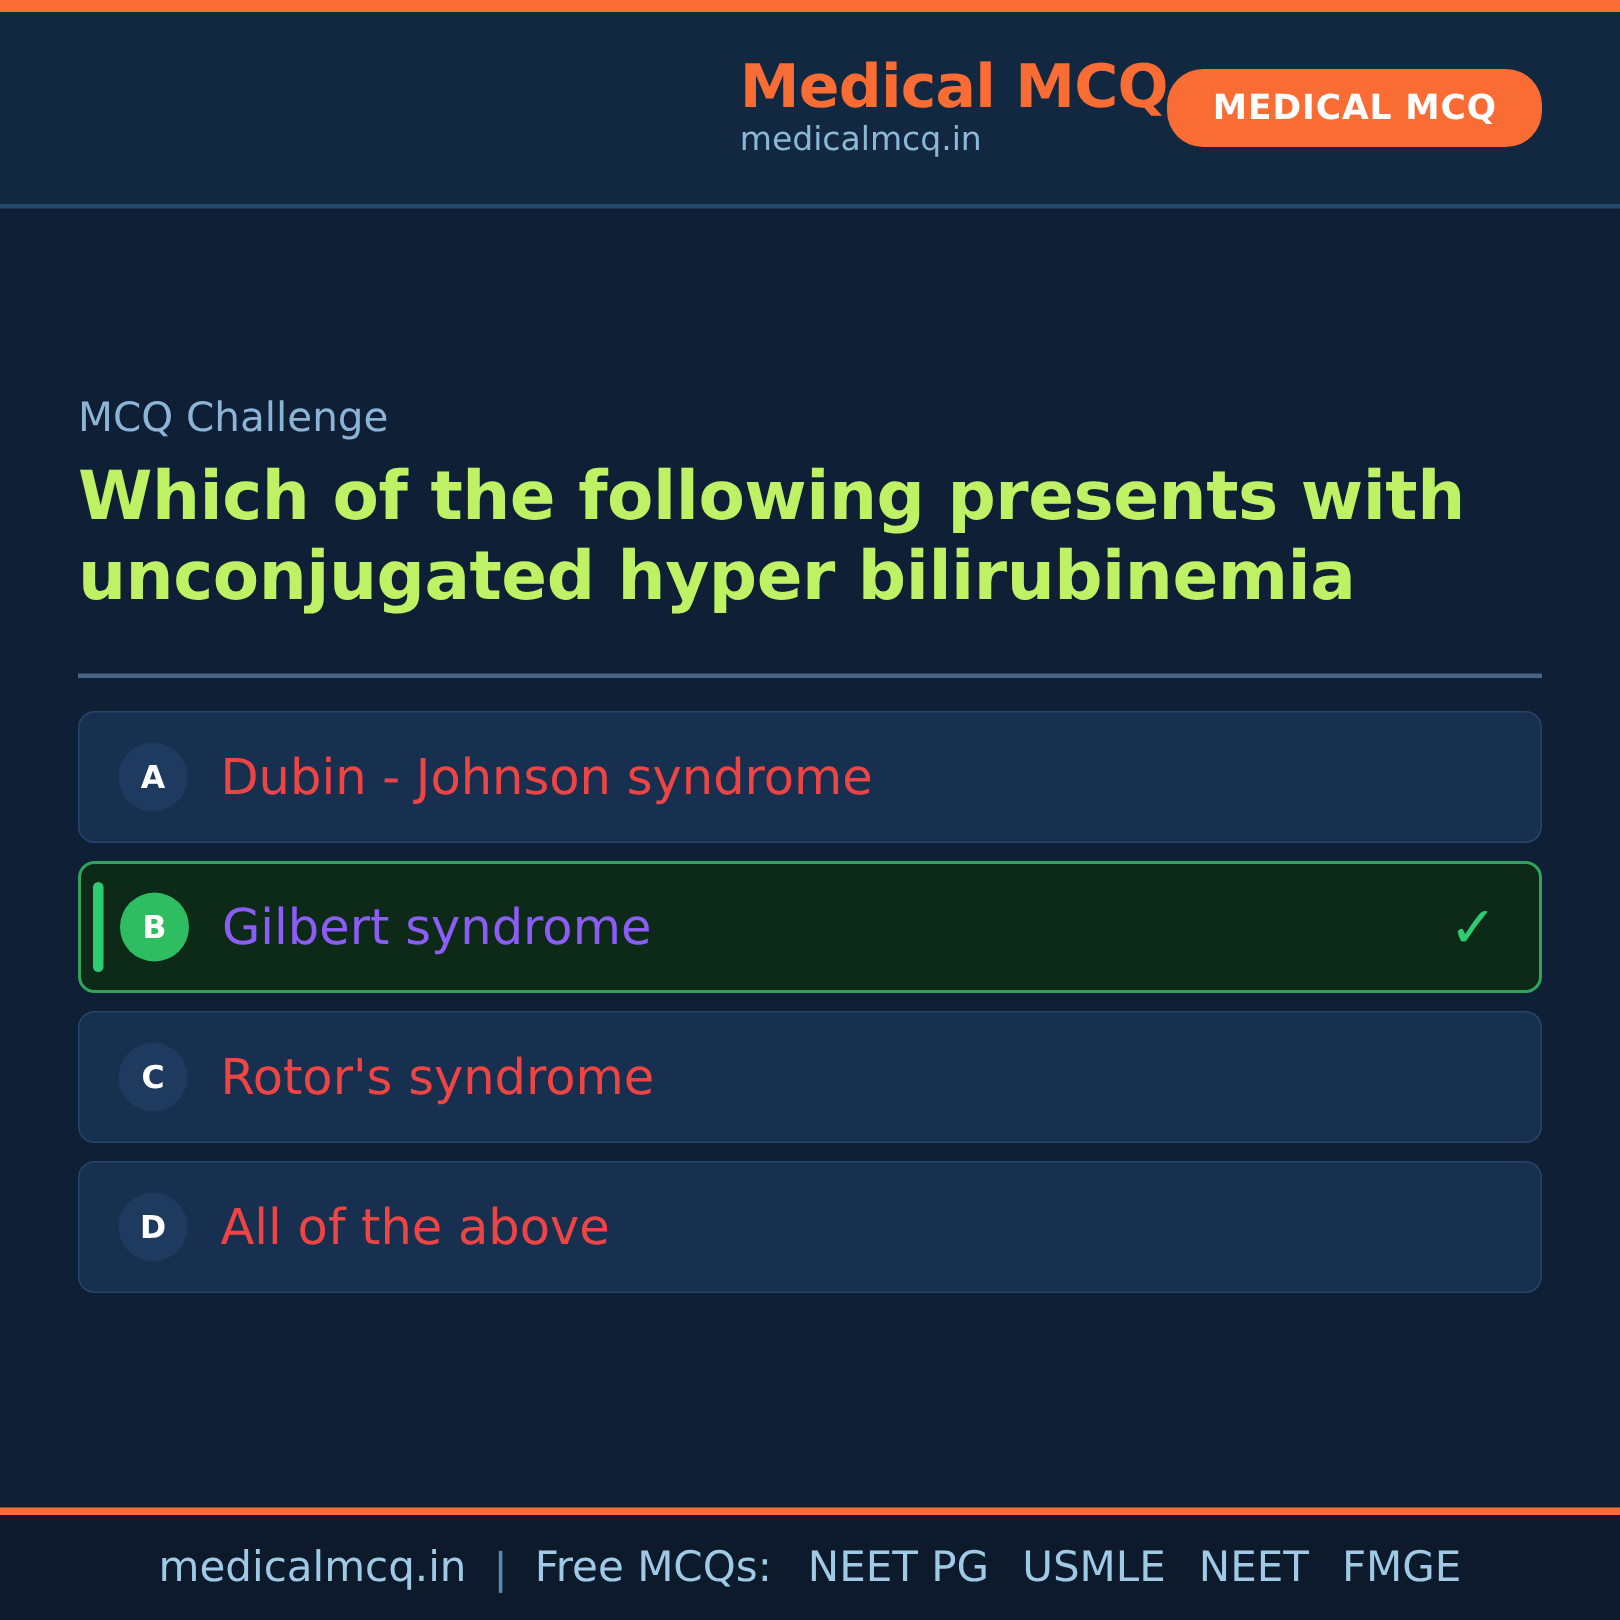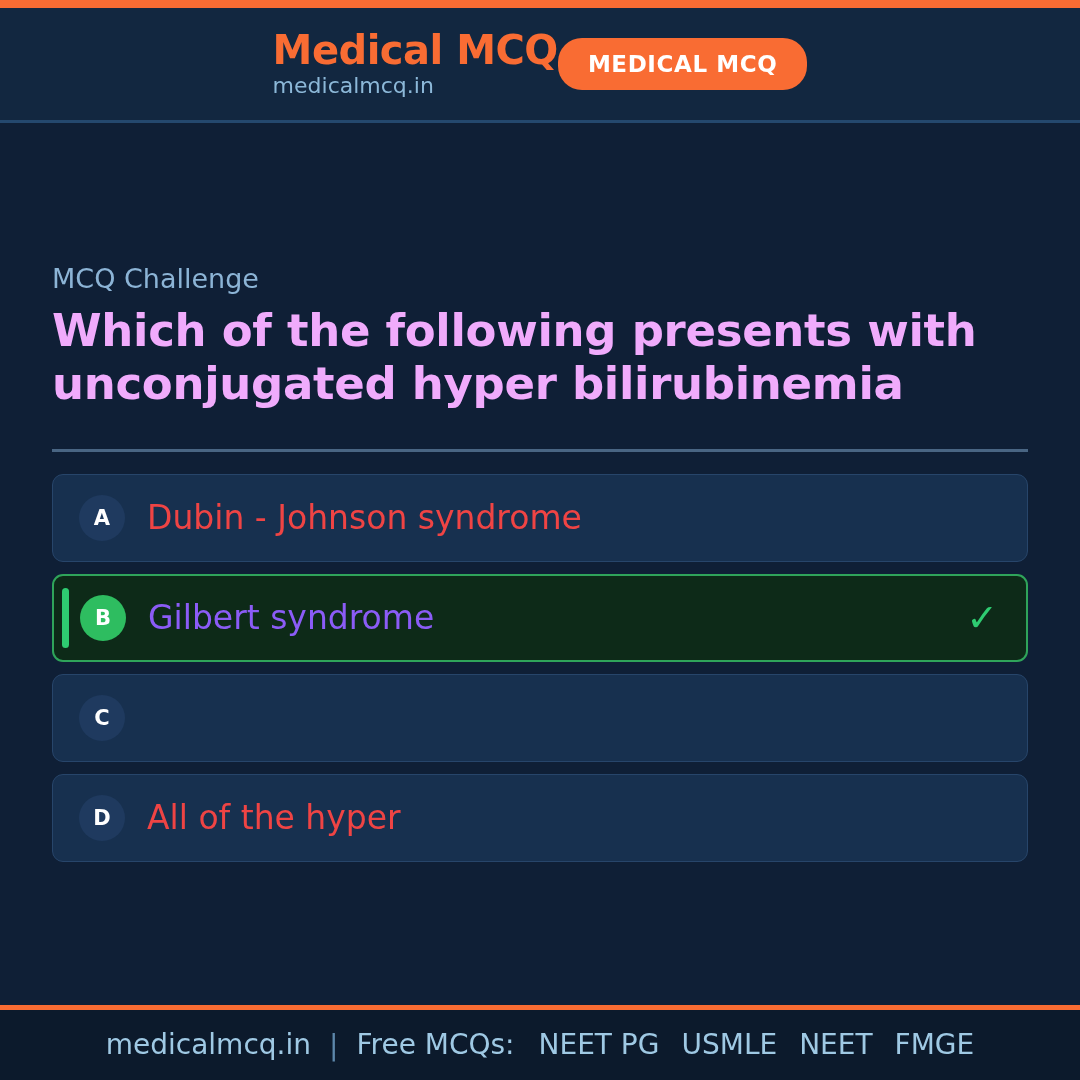--- a/index.html
+++ b/index.html
@@ -9,22 +9,22 @@
     font-family:"DejaVu Sans","Liberation Sans",sans-serif;
     overflow:hidden;
     position:relative;
   }
 
   
   .top-accent { height:8px; background:#f96c33; width:100%; }
 
   
   .header {
-    height:112px; background:#122740; width:100%;
-    display:flex; align-items:center; justify-content:center;
+    height:128px; background:#122740; width:100%;
+    display:flex; align-items:center; justify-content:flex-end;
     padding:0 52px 0 52px; position:relative;
   }
   .brand-block { display:flex; flex-direction:column; justify-content:center; gap:2px; }
   .brand-title {
     font-size:40px; font-weight:bold; color:#f96c33;
     letter-spacing:-0.5px; line-height:1.05;
   }
   .brand-sub { font-size:22px; color:#8cb8d8; line-height:1.15; }
   .header-badge {
     background:#f96c33; color:#ffffff;
@@ -36,21 +36,21 @@
   
   .main {
     position:absolute; left:0; right:0; top:123px; bottom:75px;
     padding:0 52px; display:flex; flex-direction:column;
   }
   .question-zone { margin-top:140px; }
   .eyebrow {
     font-size:27px; color:#8cb4d6; line-height:1.2; margin-bottom:10px;
   }
   .question {
-    font-size:45px; font-weight:bold; color:#f0abfc;
+    font-size:45px; font-weight:bold; color:#bef264;
     line-height:1.17; letter-spacing:-0.3px; max-width:940px;
   }
   .q-divider {
     height:3px; background:#5d7d9e; opacity:.75;
     margin-top:38px; margin-bottom:22px; width:100%;
   }
 
   
   .options { display:flex; flex-direction:column; gap:12px; }
   .option {
@@ -133,27 +133,28 @@
     <div class="option correct">
       <div class="accent-bar"></div>
       <div class="badge">B</div>
       <div class="option-text">Gilbert syndrome</div>
       <div class="check">✓</div>
     </div>
 
     <div class="option">
 
       <div class="badge">C</div>
+      <div class="option-text">Rotor's syndrome</div>
 
     </div>
 
     <div class="option">
 
       <div class="badge">D</div>
-      <div class="option-text">All of the hyper</div>
+      <div class="option-text">All of the above</div>
 
     </div>
 
   </div>
 </div>
 
 <div class="footer-wrap">
   <div class="footer-rule"></div>
   <div class="footer">
     <span class="footer-text">medicalmcq.in</span>

